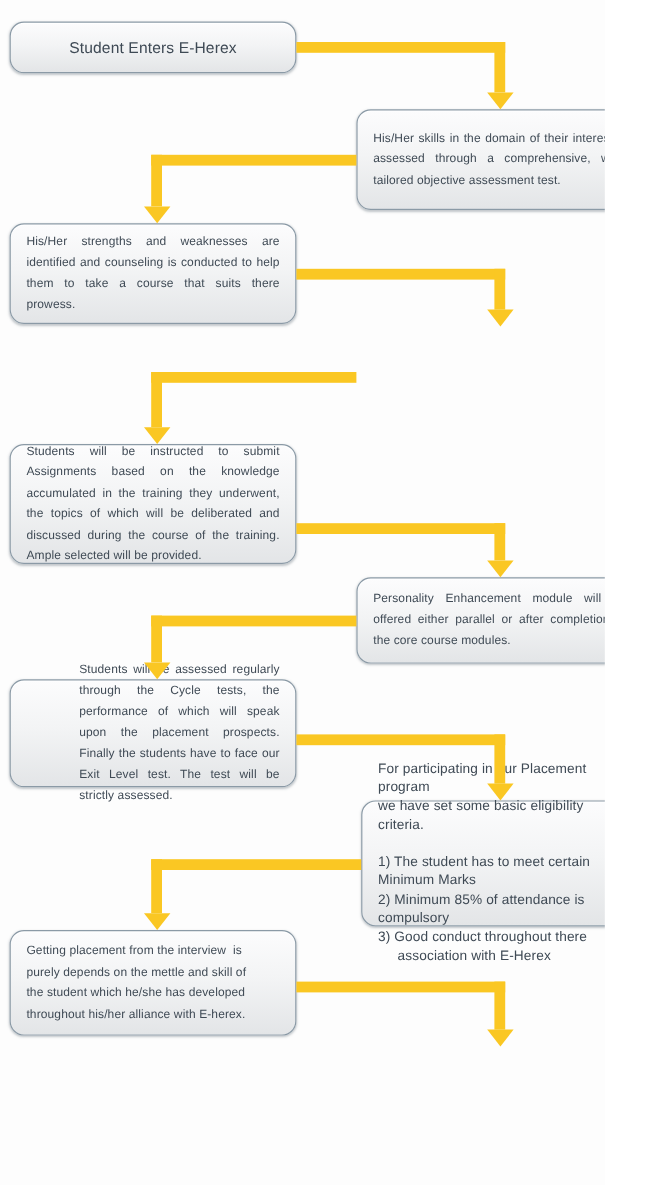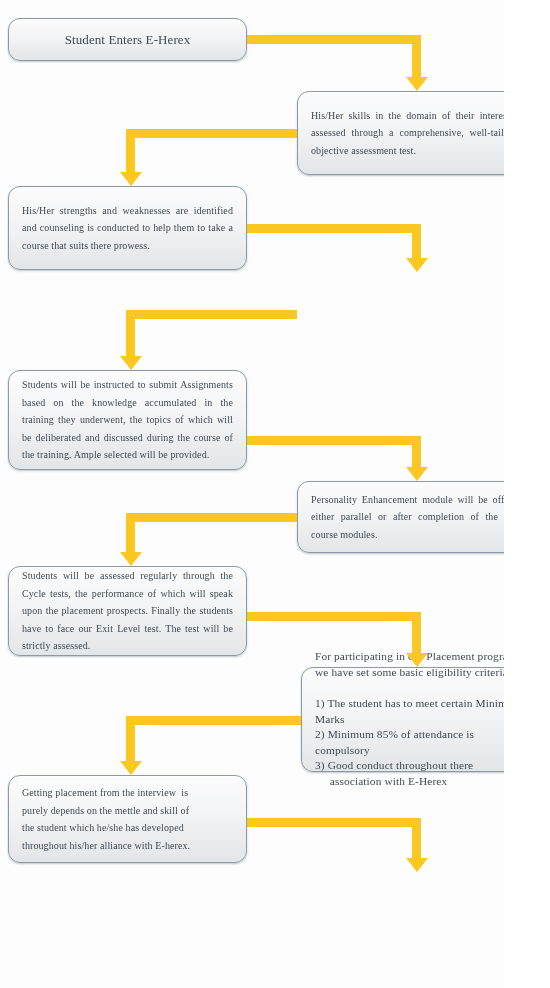--- a/index.html
+++ b/index.html
@@ -5,21 +5,21 @@
   html, body {
     margin: 0;
     padding: 0;
     background: #ffffff;
   }
   #canvas {
     position: relative;
     width: 504px;
     height: 988px;
     background: #fdfdfd;
-    font-family: Liberation Serif, serif;
+    font-family: Liberation Sans, sans-serif;
     overflow: hidden;
   }
 
   
   .node {
     position: absolute;
     box-sizing: border-box;
     border: 1px solid #8b9aa6;
     border-radius: 12px;
     background: linear-gradient(to bottom, #fcfcfd 0%, #f3f4f5 45%, #e3e5e7 100%);
@@ -97,21 +97,21 @@
 
 
   <div class="node" style="left:8px; top:370px; width:239px; height:100px;">
     <span class="txt">Students will be instructed to submit Assignments based on the knowledge accumulated in the training they underwent, the topics of which will be deliberated and discussed during the course of the training. Ample selected will be provided.</span>
   </div>
 
   <div class="node" style="left:297px; top:481px; width:239px; height:72px;">
     <span class="txt">Personality Enhancement module will be offered either parallel or after completion of the core course modules.</span>
   </div>
 
-  <div class="node" style="left:8px; top:566px; width:239px; height:90px;">
+  <div class="node" style="left:8px; top:566px; width:239px; height:90px;padding-left:44px;">
     <span class="txt">Students will be assessed regularly through the Cycle tests, the performance of which will speak upon the placement prospects. Finally the students have to face our Exit Level test. The test will be strictly assessed.</span>
   </div>
 
   <div class="node plain small" style="left:301px; top:667px; width:235px; height:105px;">
     <span class="txt">For participating in our Placement program
 we have set some basic eligibility criteria.
 
 1) The student has to meet certain Minimum Marks
 2) Minimum 85% of attendance is compulsory
 3) Good conduct throughout there

